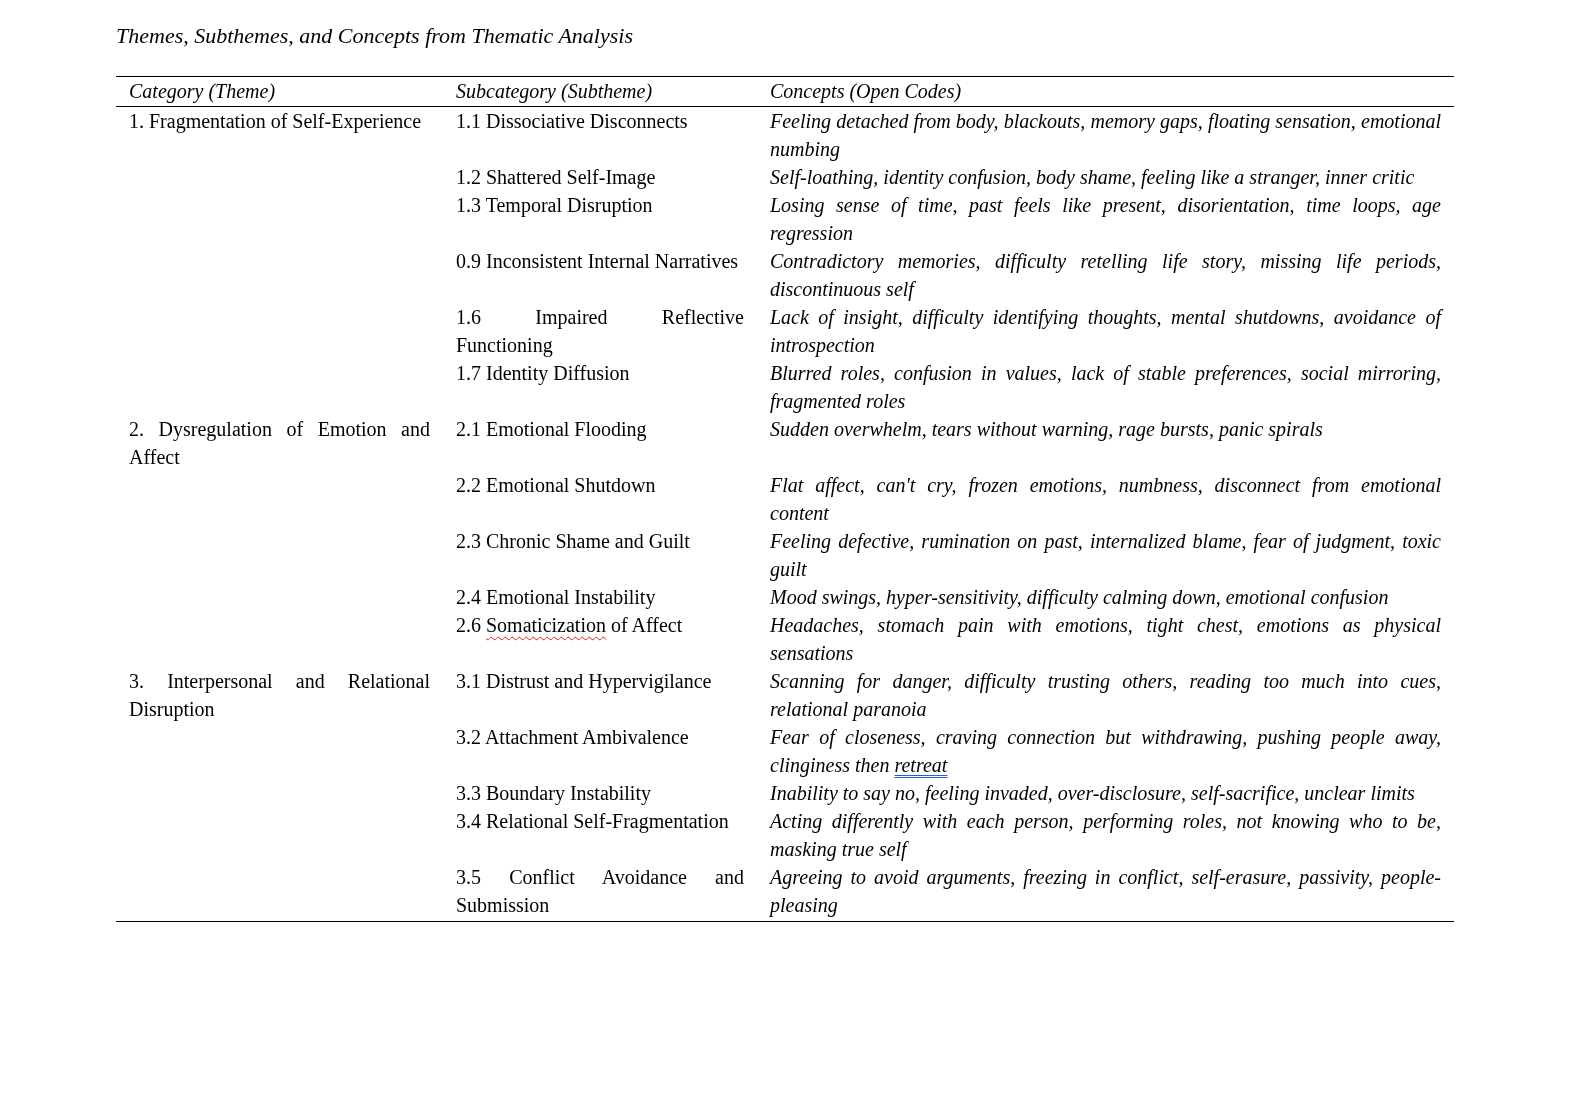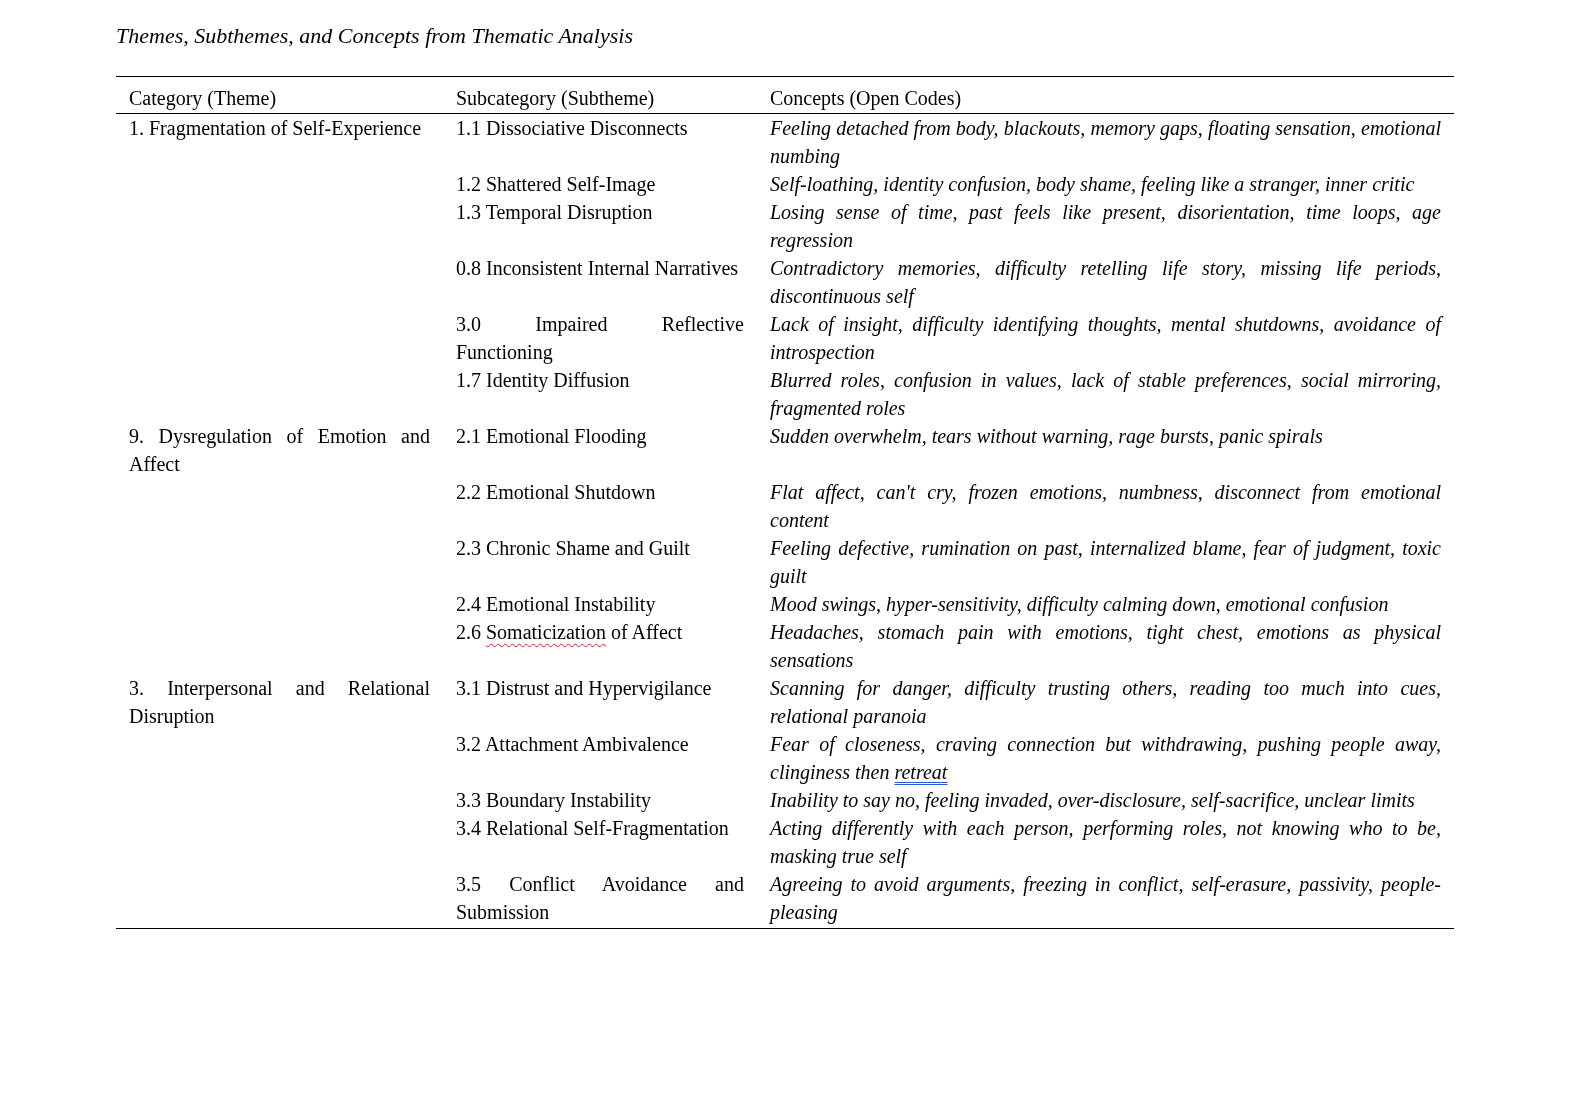--- a/index.html
+++ b/index.html
@@ -36,23 +36,24 @@
       line-height: 28px;
     }
     table.thematic col.c1 { width: 327px; }
     table.thematic col.c2 { width: 314px; }
     table.thematic col.c3 { width: 697px; }
     thead tr th {
       font-weight: normal;
       text-align: left;
       border-top: 1.5px solid #000;
       border-bottom: 1.5px solid #000;
-      padding: 7px 13px 1px 13px;
+      padding: 0 13px 1px 13px;
       height: 28px;
       vertical-align: top;
+      font-style: italic;
     }
     tbody td {
       vertical-align: top;
       padding: 0 13px 0 13px;
       text-align: justify;
       text-align-last: left;
       margin-top: 16px;
     }
     tbody td.concept {
       font-style: italic;
@@ -102,36 +103,36 @@
       <td>1.2 Shattered Self-Image</td>
       <td class="concept">Self-loathing, identity confusion, body shame, feeling like a stranger, inner critic</td>
     </tr>
     <tr>
       <td></td>
       <td>1.3 Temporal Disruption</td>
       <td class="concept">Losing sense of time, past feels like present, disorientation, time loops, age regression</td>
     </tr>
     <tr>
       <td></td>
-      <td>0.8 Inconsistent Internal Narratives</td>
+      <td>0.9 Inconsistent Internal Narratives</td>
       <td class="concept">Contradictory memories, difficulty retelling life story, missing life periods, discontinuous self</td>
     </tr>
     <tr>
       <td></td>
-      <td>3.0 Impaired Reflective Functioning</td>
+      <td>1.6 Impaired Reflective Functioning</td>
       <td class="concept">Lack of insight, difficulty identifying thoughts, mental shutdowns, avoidance of introspection</td>
     </tr>
     <tr>
       <td></td>
       <td>1.7 Identity Diffusion</td>
       <td class="concept">Blurred roles, confusion in values, lack of stable preferences, social mirroring, fragmented roles</td>
     </tr>
 
     <tr class="gap-after">
-      <td style="padding-bottom:0">9. Dysregulation of Emotion and Affect</td>
+      <td style="padding-bottom:0">2. Dysregulation of Emotion and Affect</td>
       <td>2.1 Emotional Flooding</td>
       <td class="concept">Sudden overwhelm, tears without warning, rage bursts, panic spirals</td>
     </tr>
     <tr>
       <td></td>
       <td>2.2 Emotional Shutdown</td>
       <td class="concept">Flat affect, can't cry, frozen emotions, numbness, disconnect from emotional content</td>
     </tr>
     <tr>
       <td></td>

